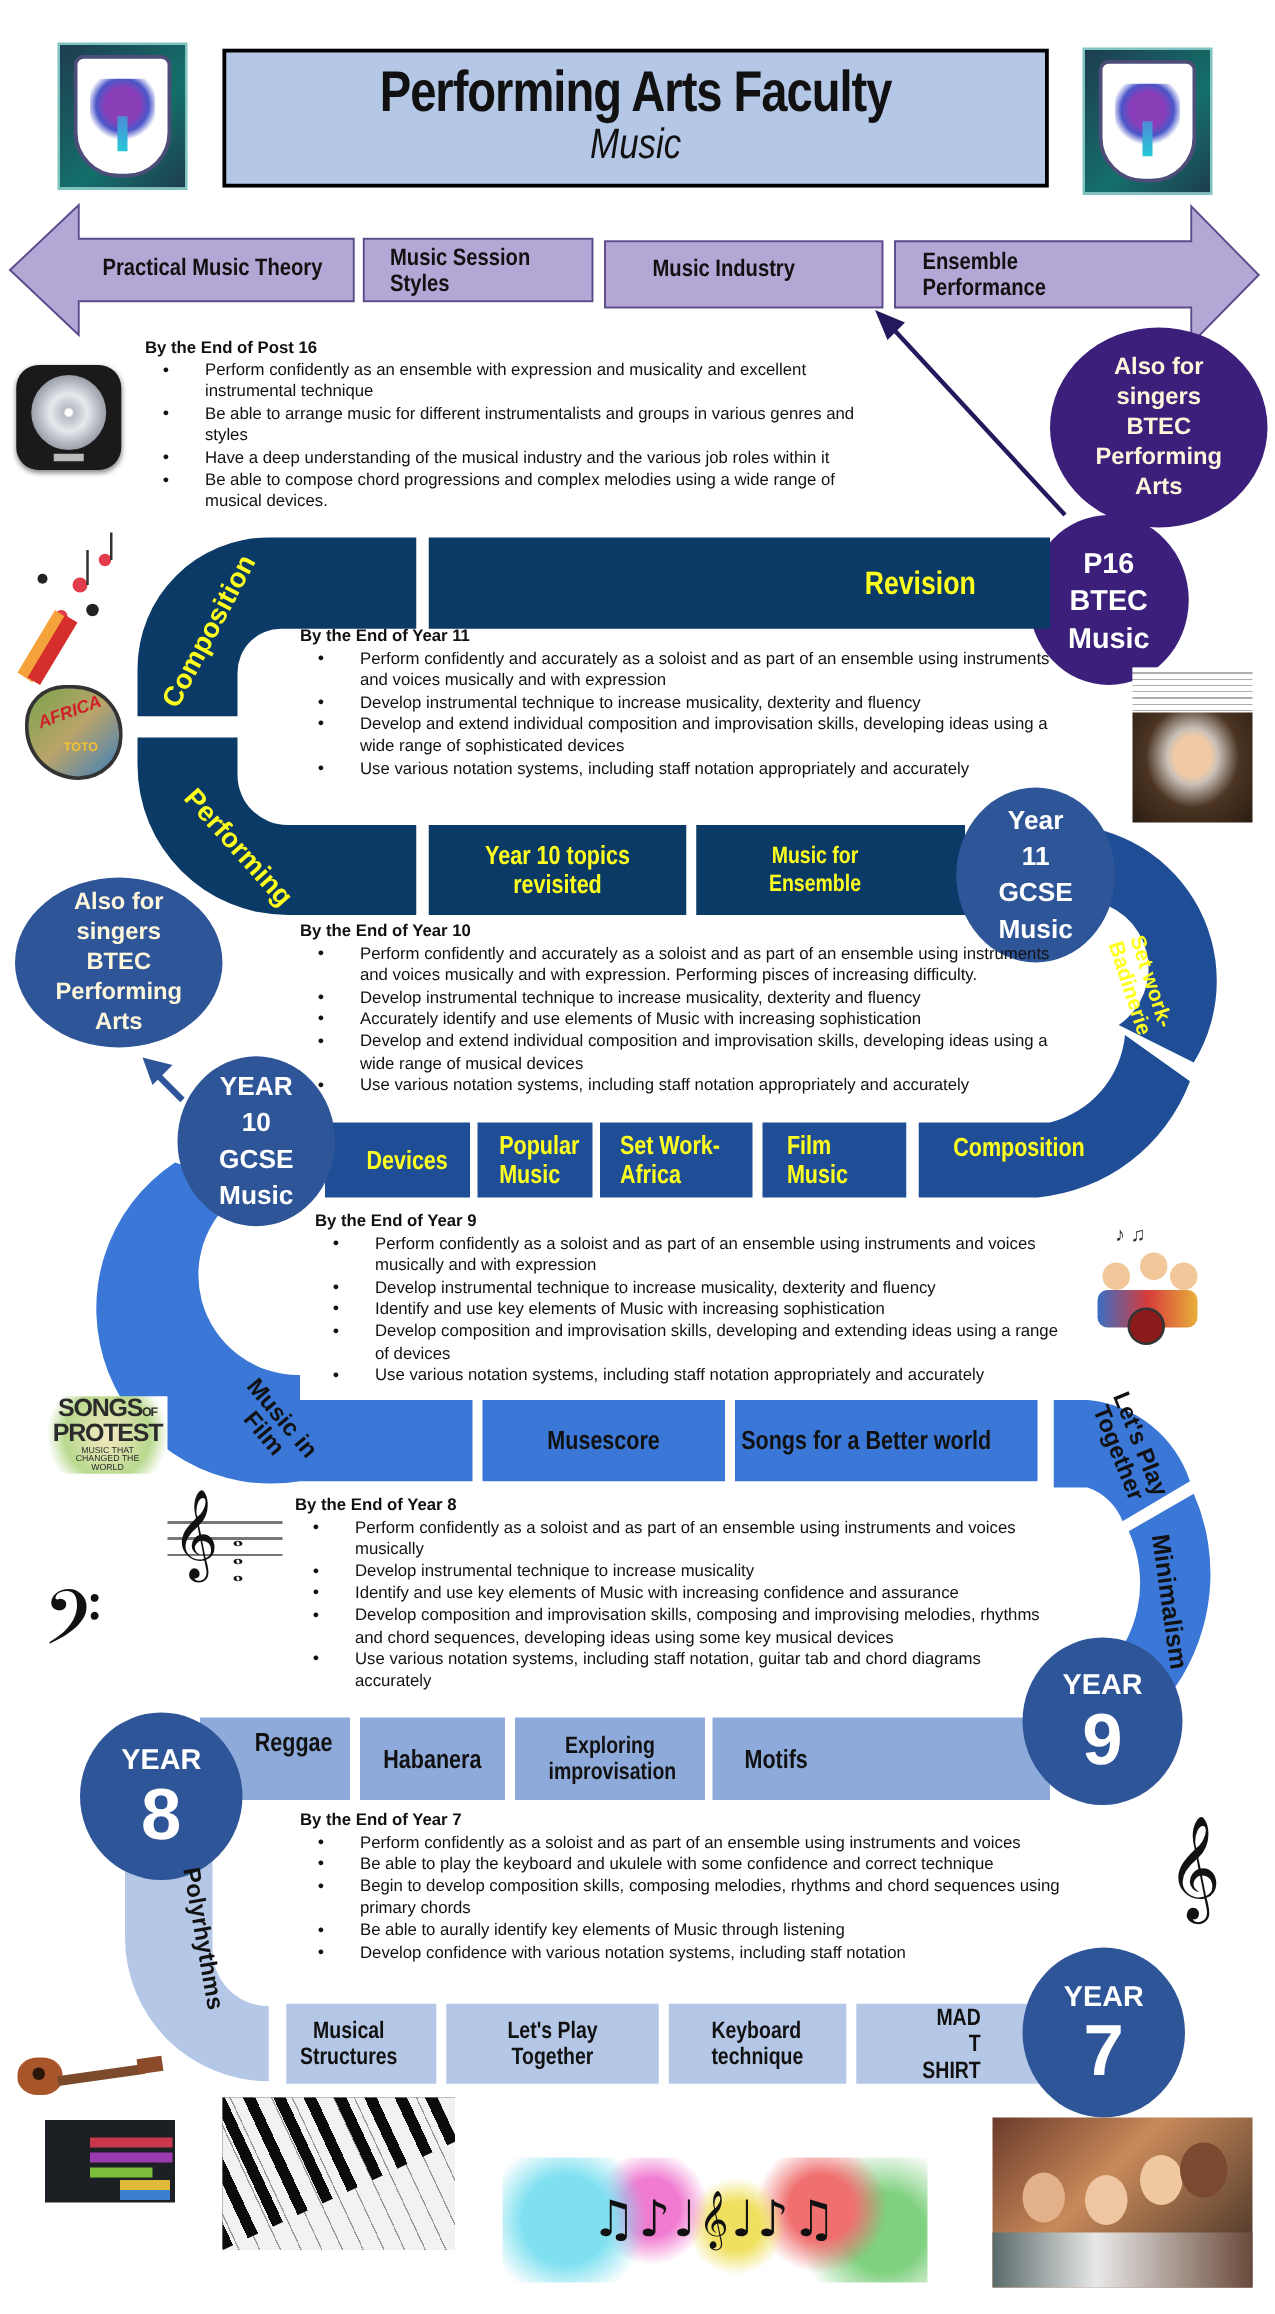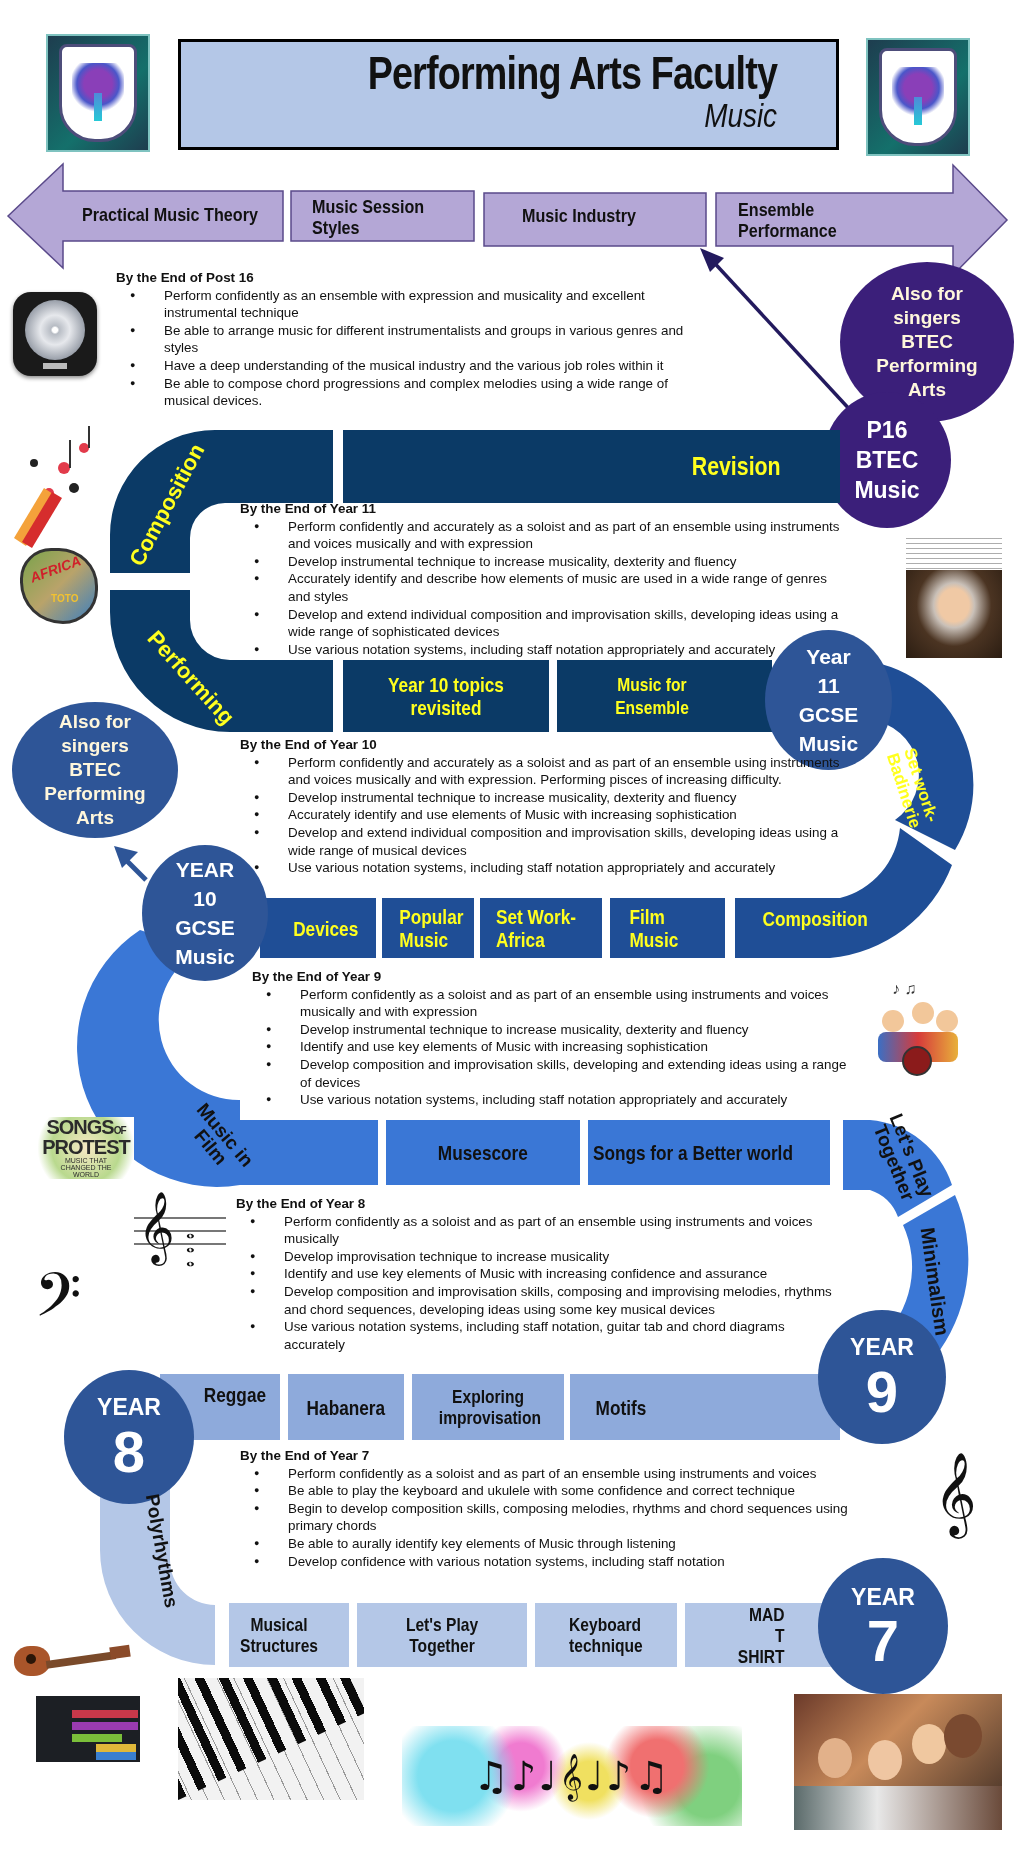--- a/index.html
+++ b/index.html
@@ -1,19 +1,19 @@
 <!DOCTYPE html>
 <html><head>
 <meta charset="utf-8">
 <style>
   html, body { margin:0; padding:0; background:#ffffff; }
   body { width:1020px; height:1851px; position:relative; overflow:hidden;
          font-family:"Liberation Sans", sans-serif; color:#111; }
   .abs { position:absolute; }
-  .header-box { left:178px; top:39px; width:661px; height:111px; background:#b4c7e7; border:3px solid #000; box-sizing:border-box; text-align:right; }
+  .header-box { left:178px; top:39px; width:661px; height:111px; background:#b4c7e7; border:3px solid #000; box-sizing:border-box; text-align:center; }
   .header-title { font-size:46px; font-weight:bold; letter-spacing:-1px; margin-top:4px; transform:scaleX(0.82); }
   .header-sub { font-size:34px; font-style:italic; margin-top:-4px; transform:scaleX(0.82); }
   .crest { width:104px; height:118px; background:linear-gradient(135deg,#1e3d4f,#14706b 60%,#1e3d4f); border:2px solid #7fc3c0; box-sizing:border-box; display:flex; align-items:center; justify-content:center; }
   .shield { width:72px; height:92px; background:#fff; border:3px solid #4d4d7a; border-radius:8px 8px 36px 36px; display:flex; align-items:center; justify-content:center; }
   .tree { width:52px; height:60px; background:radial-gradient(circle at 50% 35%, #8a3fb8 0 30%, #4a56c9 45%, transparent 60%), linear-gradient(#fff,#fff); position:relative; }
   .tree::after { content:""; position:absolute; left:22px; top:30px; width:8px; height:28px; background:linear-gradient(#4f8ad9,#26c9d6); }
   .tab-label { font-size:19px; font-weight:bold; line-height:21px; transform:scaleX(0.85); transform-origin:left center; white-space:nowrap; color:#111; }
   .seg { position:absolute; box-sizing:border-box; display:flex; align-items:center; justify-content:center; text-align:center; }
   .seg span { font-weight:bold; font-size:21px; line-height:23px; transform:scaleX(0.82); display:inline-block; white-space:nowrap; }
   .y-txt { color:#ffff1e; }
@@ -72,21 +72,21 @@
 </div>
 
 <svg class="abs" style="left:690px;top:240px;" width="180" height="180">
   <line x1="162" y1="172" x2="18" y2="16" stroke="#231a5e" stroke-width="3.5"></line>
   <polygon points="10,8 34,18 20,32" fill="#231a5e"></polygon>
 </svg>
 
 <div class="circle" style="left:840px;top:262px;width:174px;height:160px;background:#3b1f7a;font-size:19px;line-height:24px;color:#fff7dc;">
   <span style="width:110px;">Also for singers BTEC Performing Arts</span>
 </div>
-<div class="circle" style="left:823px;top:392px;width:128px;height:136px;background:#3b1f7a;font-size:23px;line-height:30px;">
+<div class="circle" style="left:823px;top:412px;width:128px;height:136px;background:#3b1f7a;font-size:23px;line-height:30px;">
   <div>
     <span>P16</span>
     <span>BTEC</span>
     <span>Music</span>
   </div>
 </div>
 
 <svg class="abs" style="left:4px;top:418px;" width="110" height="130">
   <g fill="#e23b4b">
       <circle cx="60" cy="50" r="6"></circle>
@@ -161,21 +161,20 @@
   </div>
 <div class="seg" style="left:557px;top:660px;width:190px;height:72px;">
     <span class="y-txt" style="white-space:normal;width:100px;font-size:19px;">Music for Ensemble</span>
   </div>
 
 <div class="outcomes" style="left:240px;top:500px;width:600px;">
   <h4>By the End of Year 11</h4>
   <ul>
     <li>Perform confidently and accurately as a soloist and as part of an ensemble using instruments and voices musically and with expression</li>
     <li>Develop instrumental technique to increase musicality, dexterity and fluency</li>
-    <li>Accurately identify and describe how elements of music are used in a wide range of genres and styles</li>
     <li>Develop and extend individual composition and improvisation skills, developing ideas using a wide range of sophisticated devices</li>
     <li>Use various notation systems, including staff notation appropriately and accurately</li>
   </ul>
 </div>
 
 <div class="circle" style="left:765px;top:630px;width:127px;height:140px;background:#2e5597;font-size:21px;line-height:29px;">
   <div>
     <span>Year</span>
     <span>11</span>
     <span>GCSE</span>
@@ -264,21 +263,21 @@
   <div style="position:absolute;left:0;top:10px;width:92px;height:48px;background:repeating-linear-gradient(#fff 0 11px,#777 11px 13px);"></div>
   <div style="position:absolute;left:4px;top:-4px;font-size:62px;line-height:70px;font-family:'DejaVu Serif',serif;">𝄞</div>
   <div style="position:absolute;left:52px;top:28px;font-size:22px;line-height:14px;font-family:'DejaVu Sans',sans-serif;">𝅝<br>𝅝<br>𝅝</div>
 </div>
 <div class="abs" style="left:34px;top:1262px;font-size:74px;line-height:80px;font-family:'DejaVu Serif',serif;">𝄢</div>
 
 <div class="outcomes" style="left:236px;top:1195px;width:600px;">
   <h4>By the End of Year 8</h4>
   <ul>
     <li>Perform confidently as a soloist and as part of an ensemble using instruments and voices musically</li>
-    <li>Develop improvisation technique to increase musicality</li>
+    <li>Develop instrumental technique to increase musicality</li>
     <li>Identify and use key elements of Music with increasing confidence and assurance</li>
     <li>Develop composition and improvisation skills, composing and improvising melodies, rhythms and chord sequences, developing ideas using some key musical devices</li>
     <li>Use various notation systems, including staff notation, guitar tab and chord diagrams accurately</li>
   </ul>
 </div>
 
 <div class="circle" style="left:818px;top:1310px;width:128px;height:134px;background:#2e5597;">
   <div>
     <span style="font-size:23px;line-height:30px;">YEAR</span>
     <span style="font-size:58px;line-height:60px;">9</span>

